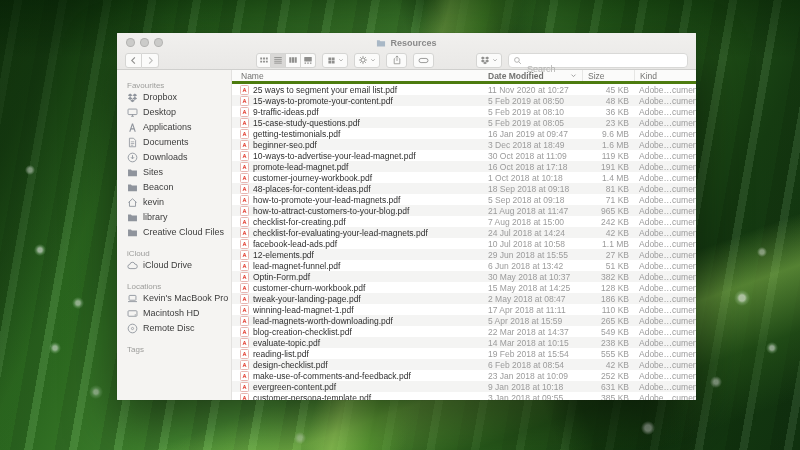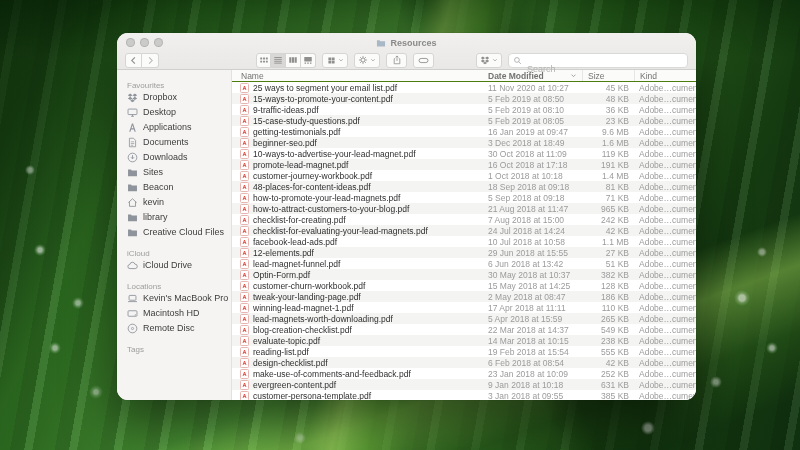--- a/index.html
+++ b/index.html
@@ -21,21 +21,21 @@
       radial-gradient(circle at 300px 438px, rgba(255,255,255,.35) 0 2px, transparent 6px),
       linear-gradient(180deg, rgba(0,22,0,.42), transparent 13%),
       linear-gradient(105deg, transparent 46%, rgba(160,215,95,.6) 49%, rgba(95,165,52,.6) 53%, transparent 57%),
       linear-gradient(70deg, transparent 58%, rgba(12,42,9,.5) 62%, rgba(12,42,9,.45) 68%, transparent 73%),
       linear-gradient(115deg, rgba(10,35,8,.6) 0 7%, transparent 19%),
       linear-gradient(160deg, transparent 68%, rgba(150,205,85,.5) 75%, rgba(45,95,28,.5) 84%, transparent 93%),
       repeating-linear-gradient(100deg, rgba(0,0,0,.16) 0 14px, rgba(255,255,255,.07) 14px 22px, rgba(0,0,0,.08) 22px 44px),
       linear-gradient(115deg,#1d4f16 0%,#2f7022 22%,#55a23d 45%,#2c6a1f 62%,#174012 82%,#113510 100%);
   }
   
-  .window{position:absolute;left:117px;top:33px;width:579px;height:367px;border-radius:11px;
+  .window{position:absolute;left:117px;top:33px;width:579px;height:367px;border-radius:1px;
     background:#ffffff;box-shadow:0 22px 50px rgba(0,0,0,.5),0 0 1px rgba(0,0,0,.35);
     display:flex;flex-direction:column;overflow:hidden;}
   .chrome{height:36px;flex:0 0 36px;background:linear-gradient(#f1f0ee,#e9e8e6);
     border-bottom:1px solid #cfcfcd;position:relative;}
   .traffic{position:absolute;left:9px;top:5px;display:flex;gap:5px;}
   .traffic span{width:7px;height:7px;border-radius:50%;background:#cbcbc9;border:.5px solid rgba(0,0,0,.12);}
   .titlebar{height:16px;display:flex;align-items:center;justify-content:center;gap:4px;
     font-size:9px;font-weight:bold;color:#8a8a8a;padding-top:2px;}
   .toolbar{height:18px;display:flex;align-items:center;padding:0 8px 2px 8px;}
   .tb-btn{height:15px;display:flex;align-items:center;justify-content:center;
@@ -58,21 +58,21 @@
   .main{flex:1;display:flex;min-height:0;}
   .sidebar{width:114px;flex:0 0 114px;background:#f5f4f2;border-right:1px solid #e2e1df;
     padding-top:4px;overflow:hidden;}
   .sb-title{font-size:8px;color:#9d9d9b;margin:7px 0 2px 10px;}
   .sb-item{height:15px;display:flex;align-items:flex-start;gap:5px;padding-left:10px;
     font-size:9px;color:#3d3d3d;white-space:nowrap;}
   .sb-item svg{flex:0 0 auto;color:#8f949c;}
   
   .list{flex:1;display:flex;flex-direction:column;background:#fff;min-width:0;}
   .lheader{height:11px;flex:0 0 11px;display:flex;font-size:8.5px;color:#737371;
-    border-bottom:1px solid #4d7c0f;background:#fbfbfa;align-items:center;}
+    border-bottom:3px solid #4d7c0f;background:#fbfbfa;align-items:center;}
   .lheader .hc{box-sizing:border-box;height:100%;display:flex;align-items:center;}
   .rows{flex:1;overflow:hidden;}
   .row{height:11px;display:flex;align-items:center;font-size:8.5px;color:#9b9b9b;}
   .row:nth-child(even){background:#f4f4f3;}
   .c-name{width:254px;flex:0 0 254px;display:flex;align-items:flex-start;gap:4px;
     padding-left:8px;box-sizing:border-box;overflow:hidden;white-space:nowrap;}
   .c-name .txt{color:#2f2f2f;}
   .c-date{width:96px;flex:0 0 96px;box-sizing:border-box;padding-left:2px;overflow:hidden;white-space:nowrap;}
   .c-size{width:52px;flex:0 0 52px;box-sizing:border-box;text-align:right;padding-right:5px;white-space:nowrap;}
   .c-kind{flex:1;box-sizing:border-box;padding-left:5px;overflow:hidden;white-space:nowrap;}

